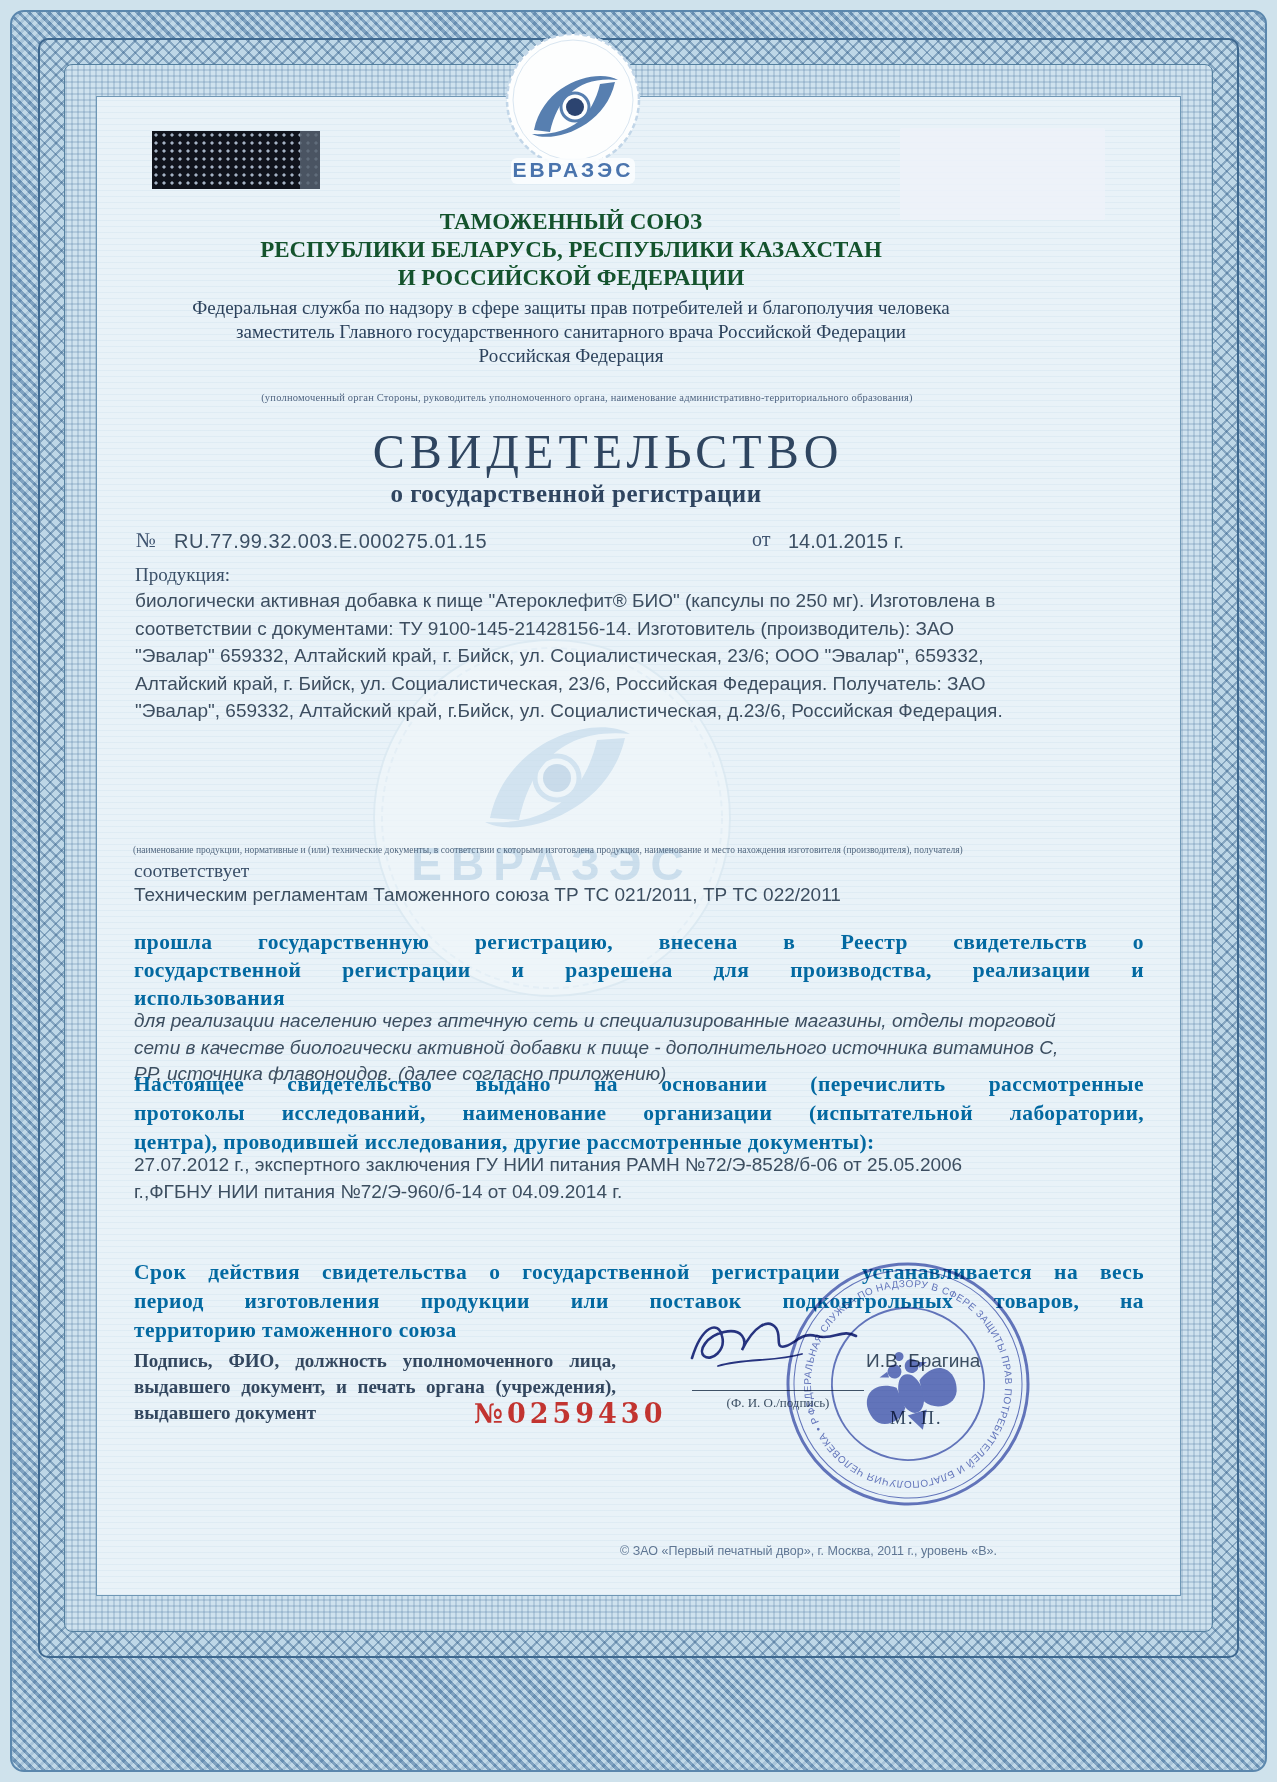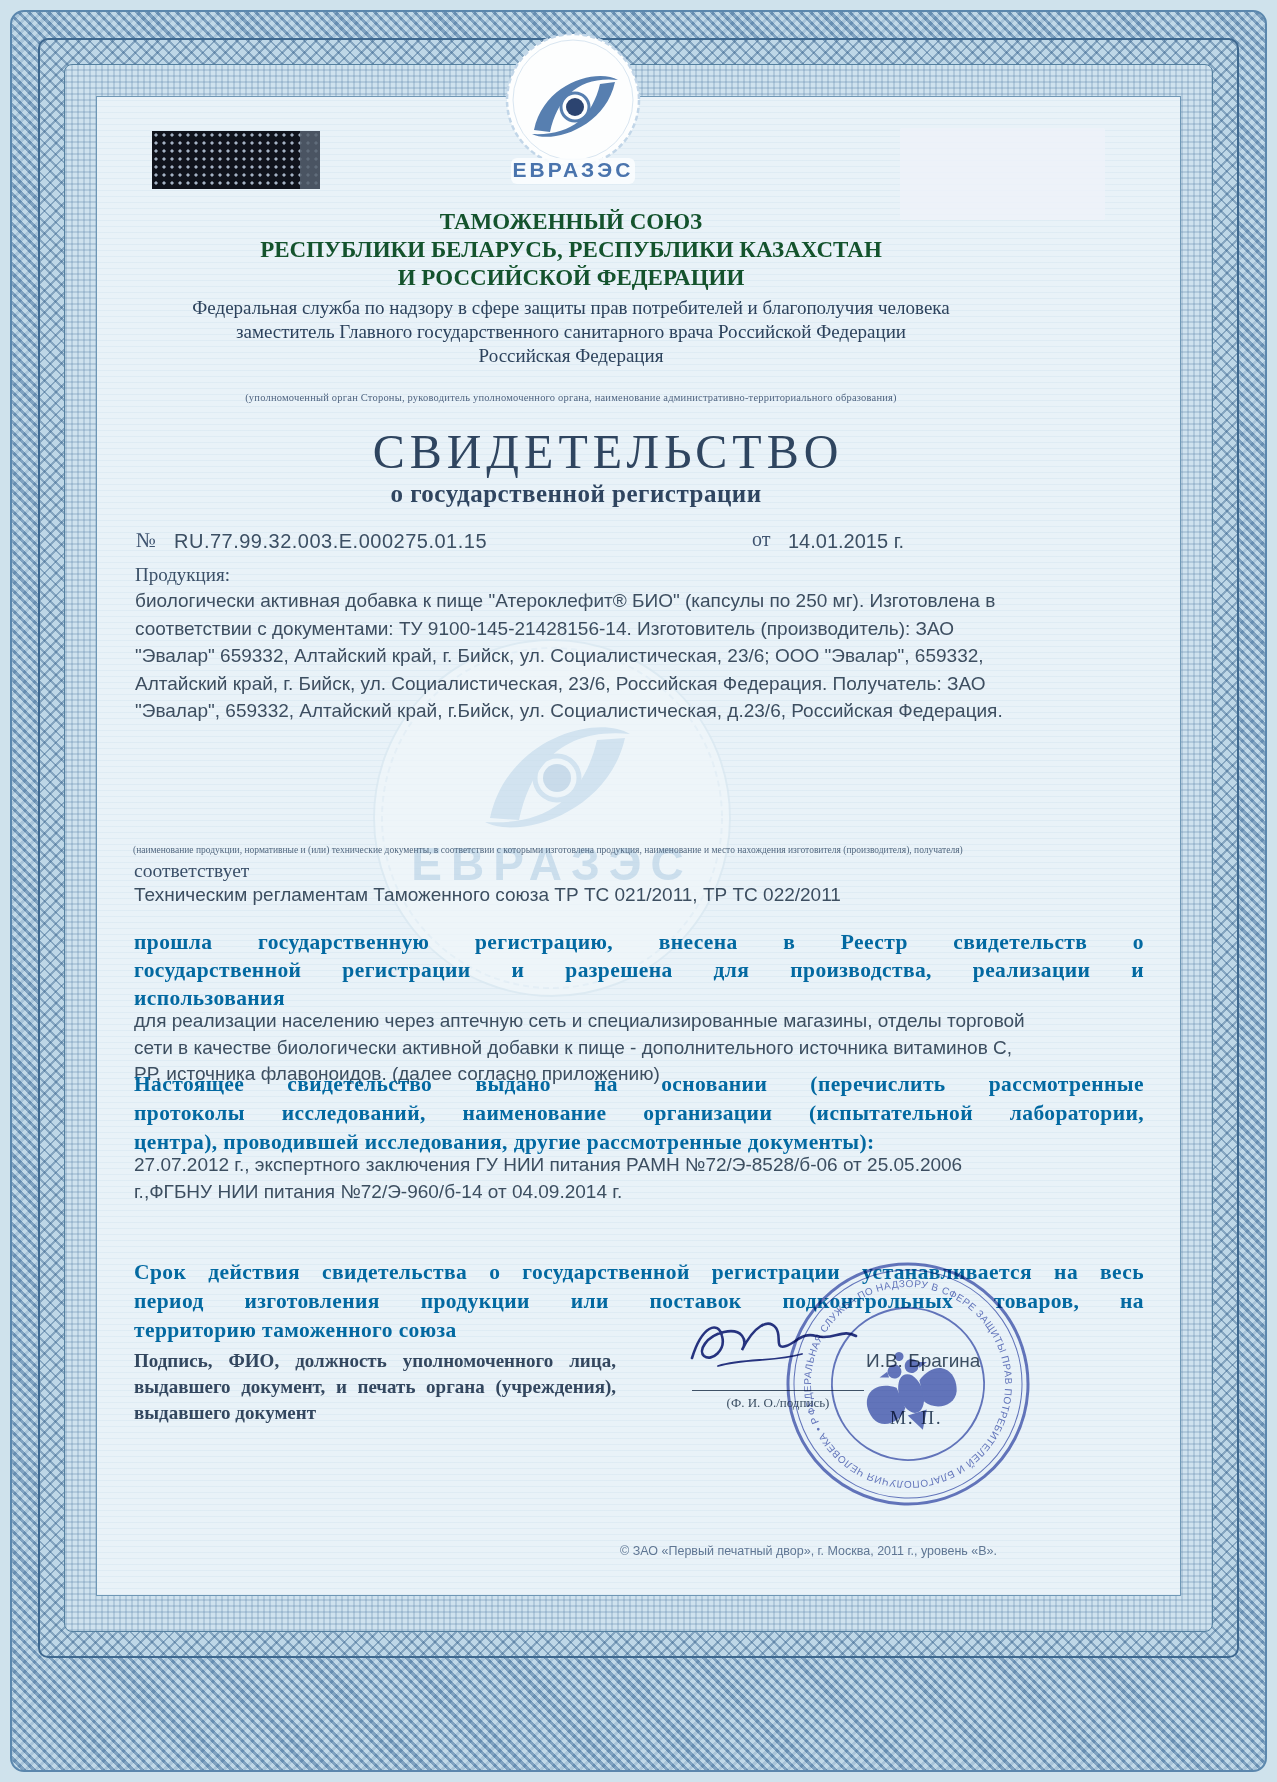--- a/index.html
+++ b/index.html
@@ -39,41 +39,41 @@
   .watermark{position:absolute;left:352px;top:618px;width:400px;height:400px;z-index:2;opacity:.65;}
   .stamp{position:absolute;left:780px;top:1256px;width:256px;height:256px;z-index:7;
     transform:rotate(-18deg);opacity:.82;mix-blend-mode:multiply;}
   .signature-svg{position:absolute;left:684px;top:1306px;width:185px;height:75px;z-index:6;}
   
   .t{position:absolute;z-index:4;}
   .sans{font-family:"Liberation Sans", sans-serif;}
   .org{left:96px;top:208px;width:950px;font-weight:bold;font-size:23px;line-height:28px;
     color:#14532d;text-align:center;}
   .auth{left:96px;top:296px;width:950px;font-size:19px;line-height:24px;color:#2c425c;text-align:center;}
-  .cap1{left:96px;top:392px;width:950px;font-size:10.5px;color:#4f6480;text-align:center;letter-spacing:.2px;}
+  .cap1{left:96px;top:392px;width:950px;font-size:10.5px;color:#4f6480;text-align:center;letter-spacing:.2px;padding-left:16px;}
   .title-main{left:96px;top:424px;width:960px;font-weight:normal;font-size:48px;letter-spacing:5px;
     color:#2f4560;text-align:center;padding-left:32px;}
   .title-sub{left:96px;top:480px;width:960px;font-weight:bold;font-size:25px;letter-spacing:.5px;
     color:#2f4560;text-align:center;}
   .no-sign{left:136px;top:528px;font-size:21px;color:#3f5470;}
   .no-value{left:174px;top:530px;font-size:20px;color:#3c4f63;letter-spacing:.5px;}
   .from-label{left:752px;top:528px;font-size:20px;color:#3f5470;}
   .date-value{left:788px;top:530px;font-size:20px;color:#3c4f63;}
   .prod-label{left:135px;top:564px;font-size:19px;color:#3b5068;}
   .prod{left:135px;top:587px;width:1012px;font-size:19px;line-height:27.5px;color:#3d4e60;}
   .prod div{white-space:nowrap;}
   .cap2{left:133px;top:845px;width:870px;font-size:9.5px;color:#51677f;white-space:nowrap;}
   .comp-intro{left:134px;top:860px;font-size:19.5px;color:#3a4f68;}
   .comp-text{left:134px;top:884px;width:1010px;font-size:19px;color:#3c4e60;}
   .para{width:1010px;left:134px;color:#0369a1;}
   .serif-para{font-size:21.5px;line-height:28px;font-weight:bold;letter-spacing:.4px;}
   .sans-para{font-size:19px;line-height:26.5px;color:#3c4e60;}
   .sans-para div{white-space:nowrap;}
   .reg{top:928px;}
-  .usage{top:1008px;}
+  .usage{top:1008px;font-style:italic;}
   .basis{top:1070px;line-height:29px;}
   .replaced{top:1152px;}
   .validity{top:1258px;line-height:29px;}
   .jl{text-align:justify;text-align-last:justify;}
   .ll{text-align-last:left;}
   .sig-label{left:134px;top:1348px;width:482px;font-size:19px;line-height:26px;
     font-weight:bold;color:#33475f;}
   .sig-name{left:866px;top:1350px;font-size:19px;color:#3b4d61;z-index:5;}
   .sig-line{position:absolute;left:692px;top:1390px;width:172px;border-top:1.5px solid #3e5166;z-index:5;}
   .sig-cap{left:694px;top:1395px;width:168px;text-align:center;font-size:13px;color:#3c4f63;}
@@ -193,20 +193,21 @@
     <path d="M8,52 C18,20 34,14 38,30 C42,44 28,56 20,50 C14,45 22,30 40,26 C58,22 64,34 58,44
              C70,20 84,12 92,22 C98,30 90,44 102,40 C112,37 118,26 132,30 C150,35 158,22 172,30" fill="none" stroke="#26337f" stroke-width="2.6" stroke-linecap="round"></path>
     <path d="M34,60 C60,52 90,56 118,48" fill="none" stroke="#26337f" stroke-width="1.8" stroke-linecap="round"></path>
   </svg>
 
   <div class="t sig-name sans">И.В. Брагина</div>
   <div class="sig-line"></div>
   <div class="t sig-cap">(Ф. И. О./подпись)</div>
   <div class="t mp">М. П.</div>
 
+  <div class="t serial">№0259430</div>
 
   <svg class="stamp" viewBox="0 0 256 256">
     <defs>
       <path id="ringpath" d="M 128 128 m -97 0 a 97 97 0 1 1 194 0 a 97 97 0 1 1 -194 0" fill="none"></path>
     </defs>
     <circle cx="128" cy="128" r="120" fill="none" stroke="#4a5db2" stroke-width="3"></circle>
     <circle cx="128" cy="128" r="114" fill="none" stroke="#4a5db2" stroke-width="1"></circle>
     <circle cx="128" cy="128" r="76" fill="none" stroke="#4a5db2" stroke-width="2"></circle>
     <text font-family="Liberation Sans, sans-serif" font-size="10" letter-spacing="0.5" fill="#4a5db2">
       <textPath href="#ringpath">ФЕДЕРАЛЬНАЯ СЛУЖБА ПО НАДЗОРУ В СФЕРЕ ЗАЩИТЫ ПРАВ ПОТРЕБИТЕЛЕЙ И БЛАГОПОЛУЧИЯ ЧЕЛОВЕКА • РОСПОТРЕБНАДЗОР •</textPath>

